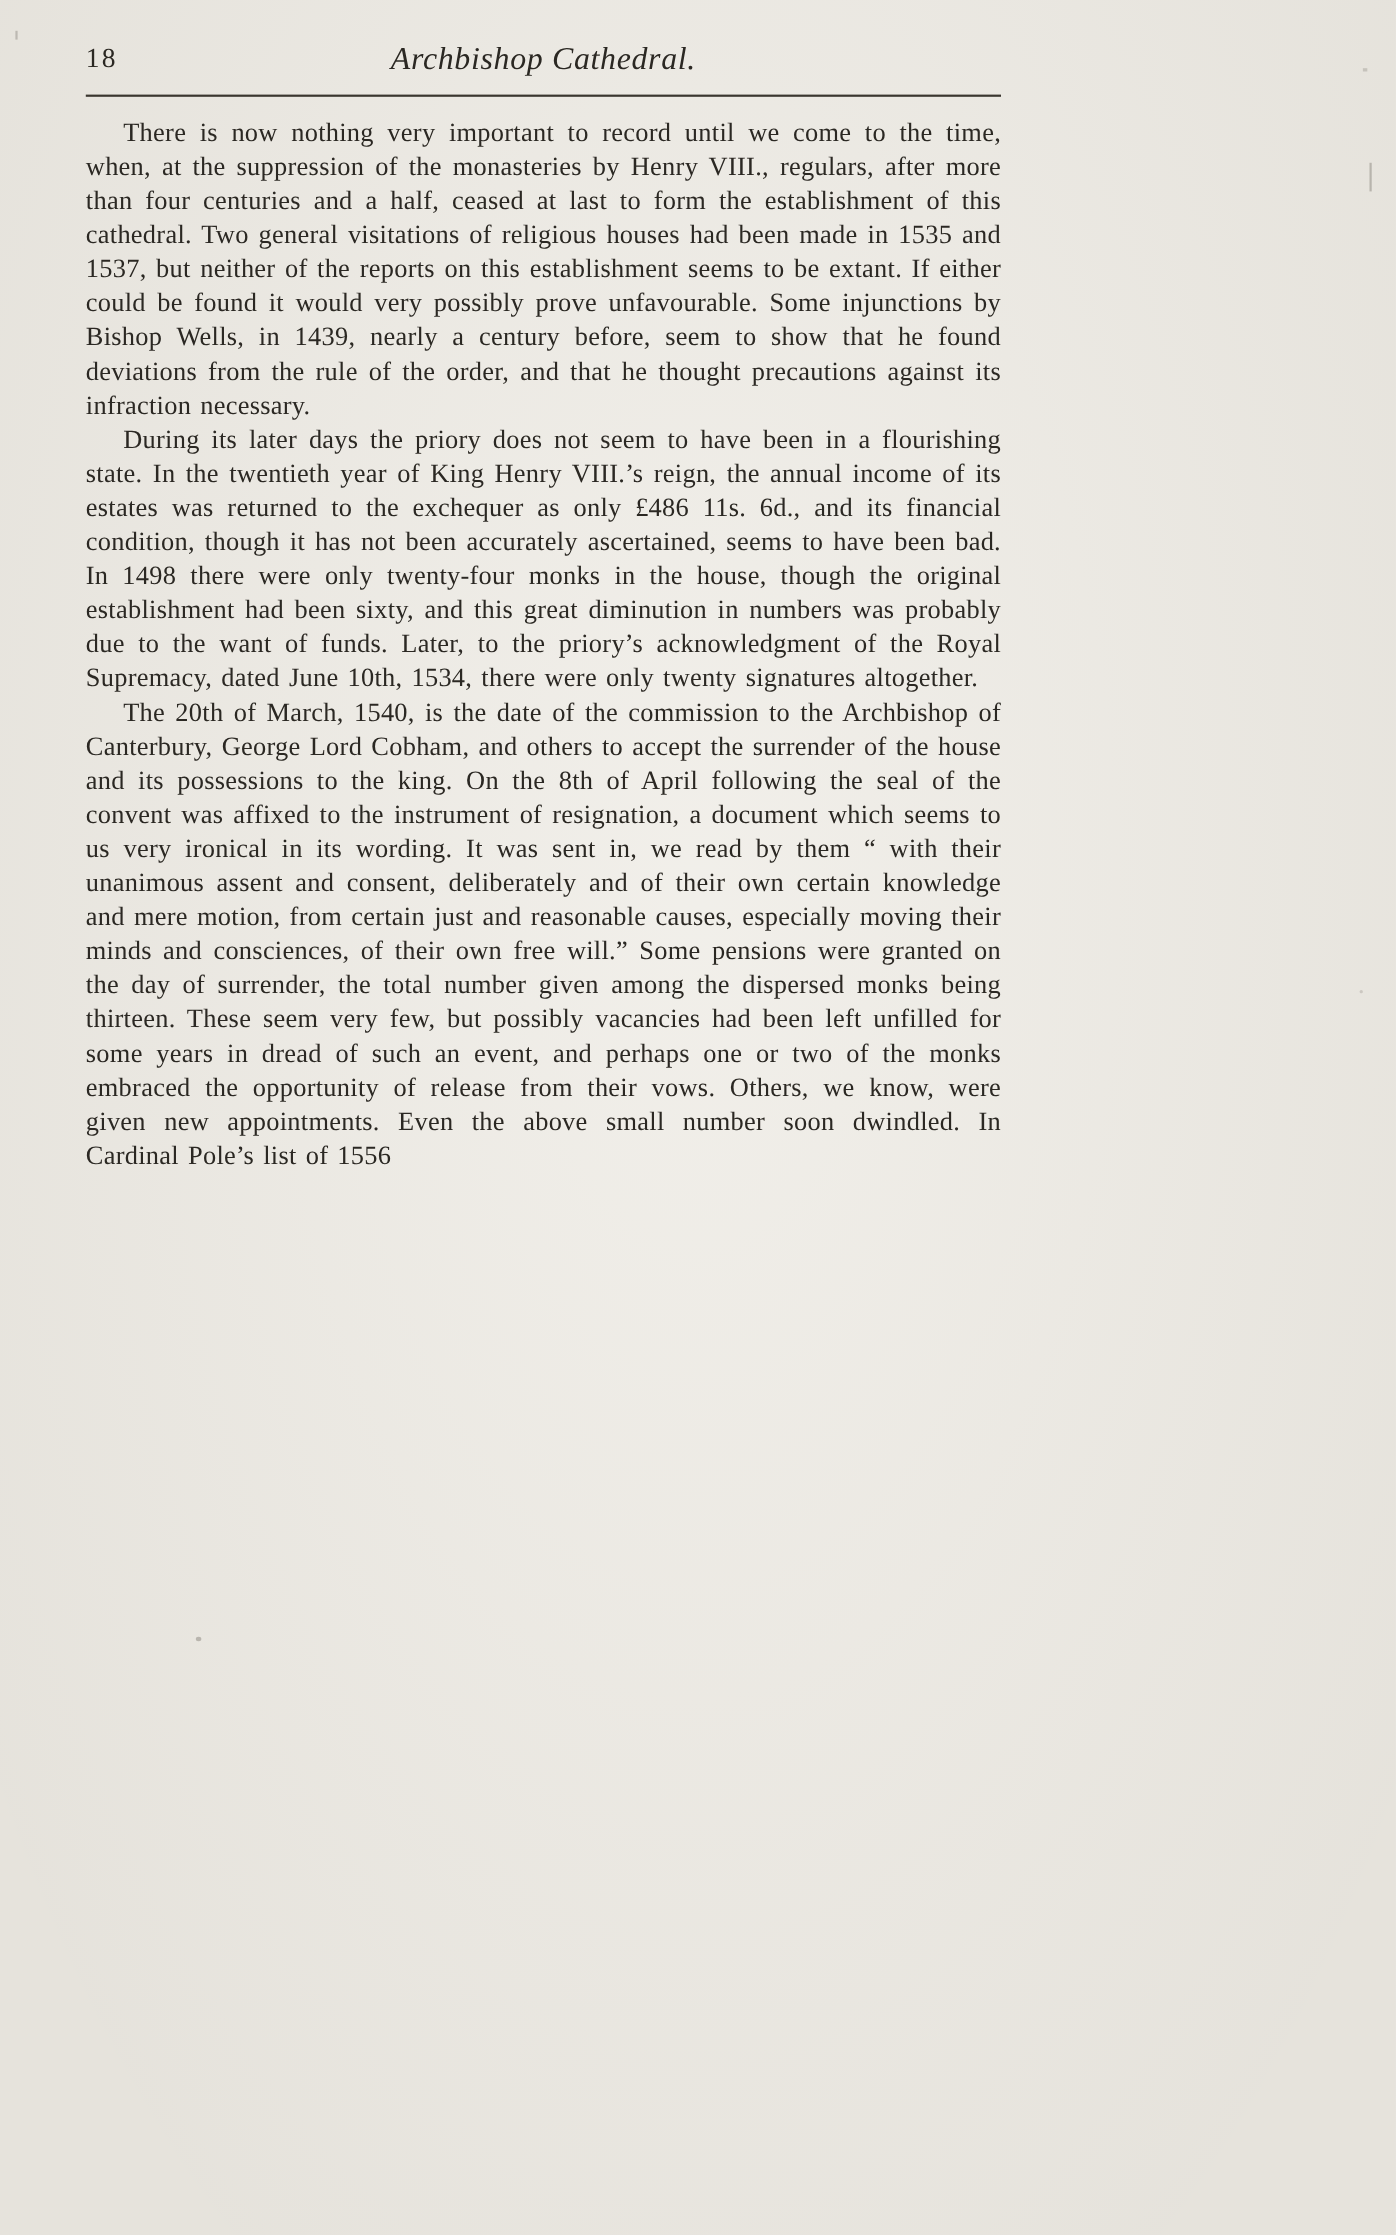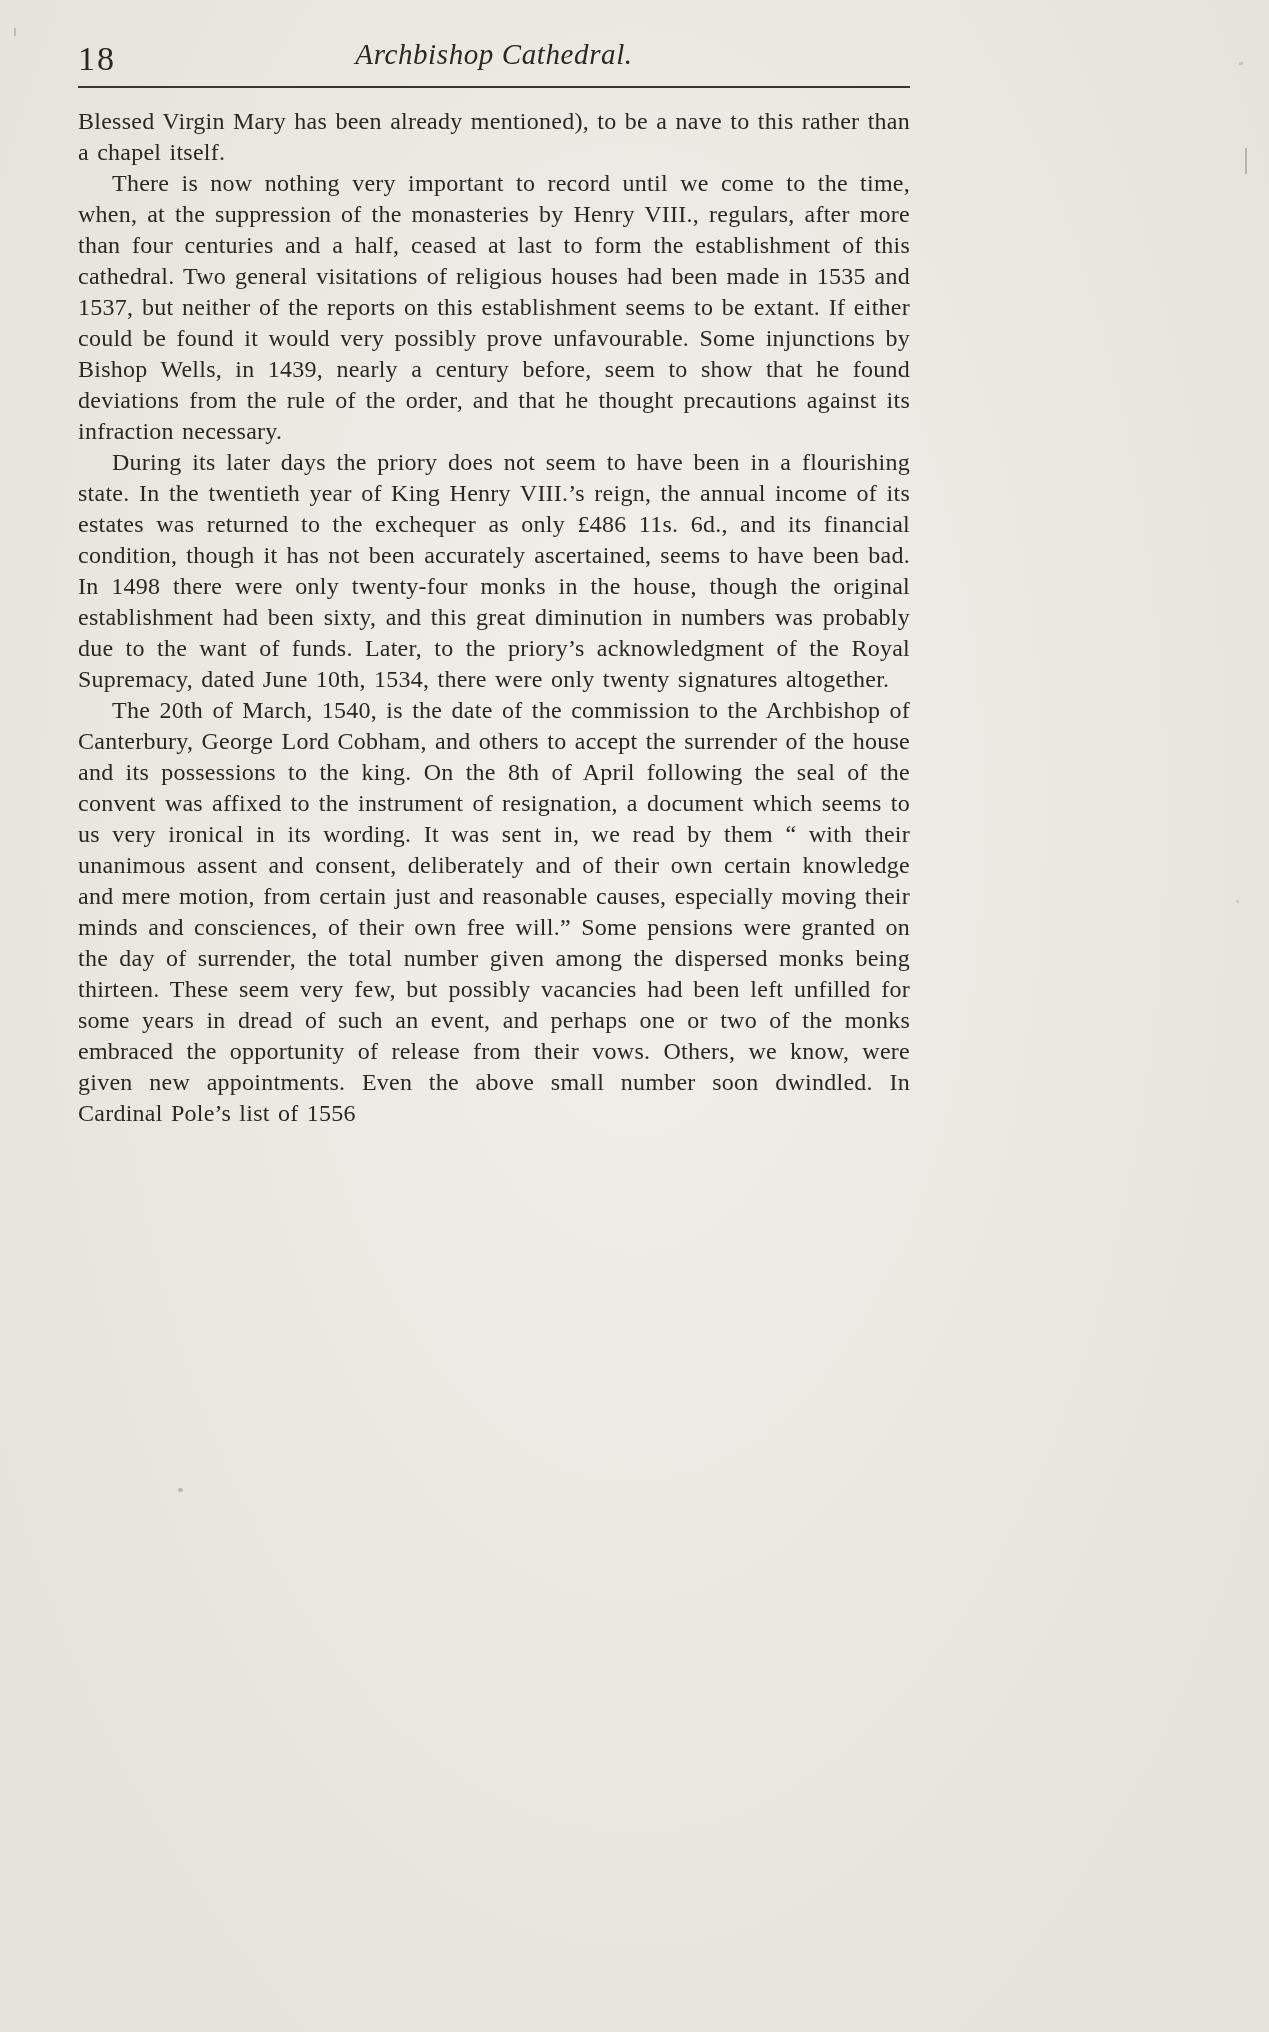--- a/index.html
+++ b/index.html
@@ -29,21 +29,21 @@
     width: 832px;
   }
   .header {
     position: relative;
     height: 46px;
   }
   .page-number {
     position: absolute;
     left: 0;
     top: 4px;
-    font-size: 34px;
+    font-size: 25px;
     letter-spacing: 2px;
     color: #2b2823;
   }
   .running-title {
     text-align: center;
     font-style: italic;
     font-size: 29px;
     letter-spacing: 0.6px;
     color: #2b2823;
     padding-top: 2px;
@@ -95,20 +95,19 @@
   <div class="content">
 
     <div class="header">
       <span class="page-number">18</span>
       <div class="running-title">Archbishop Cathedral.</div>
     </div>
 
     <hr class="header-rule">
 
     <div class="text-block">
-      <p>Blessed Virgin Mary has been already mentioned), to be a nave to this rather than a chapel itself.</p>
       <p class="indent">There is now nothing very important to record until we come to the time, when, at the suppression of the monasteries by Henry VIII., regulars, after more than four centuries and a half, ceased at last to form the establishment of this cathedral. Two general visitations of religious houses had been made in 1535 and 1537, but neither of the reports on this establishment seems to be extant. If either could be found it would very possibly prove unfavourable. Some injunctions by Bishop Wells, in 1439, nearly a century before, seem to show that he found deviations from the rule of the order, and that he thought precautions against its infraction necessary.</p>
       <p class="indent">During its later days the priory does not seem to have been in a flourishing state. In the twentieth year of King Henry VIII.’s reign, the annual income of its estates was returned to the exchequer as only £486 11s. 6d., and its financial condition, though it has not been accurately ascertained, seems to have been bad. In 1498 there were only twenty-four monks in the house, though the original establishment had been sixty, and this great diminution in numbers was probably due to the want of funds. Later, to the priory’s acknowledgment of the Royal Supremacy, dated June 10th, 1534, there were only twenty signatures altogether.</p>
       <p class="indent">The 20th of March, 1540, is the date of the commission to the Archbishop of Canterbury, George Lord Cobham, and others to accept the surrender of the house and its possessions to the king. On the 8th of April following the seal of the convent was affixed to the instrument of resignation, a document which seems to us very ironical in its wording. It was sent in, we read by them “ with their unanimous assent and consent, deliberately and of their own certain knowledge and mere motion, from certain just and reasonable causes, especially moving their minds and consciences, of their own free will.” Some pensions were granted on the day of surrender, the total number given among the dispersed monks being thirteen. These seem very few, but possibly vacancies had been left unfilled for some years in dread of such an event, and perhaps one or two of the monks embraced the opportunity of release from their vows. Others, we know, were given new appointments. Even the above small number soon dwindled. In Cardinal Pole’s list of 1556</p>
     </div>
 
   </div>
 </div>
 
 </body></html>

